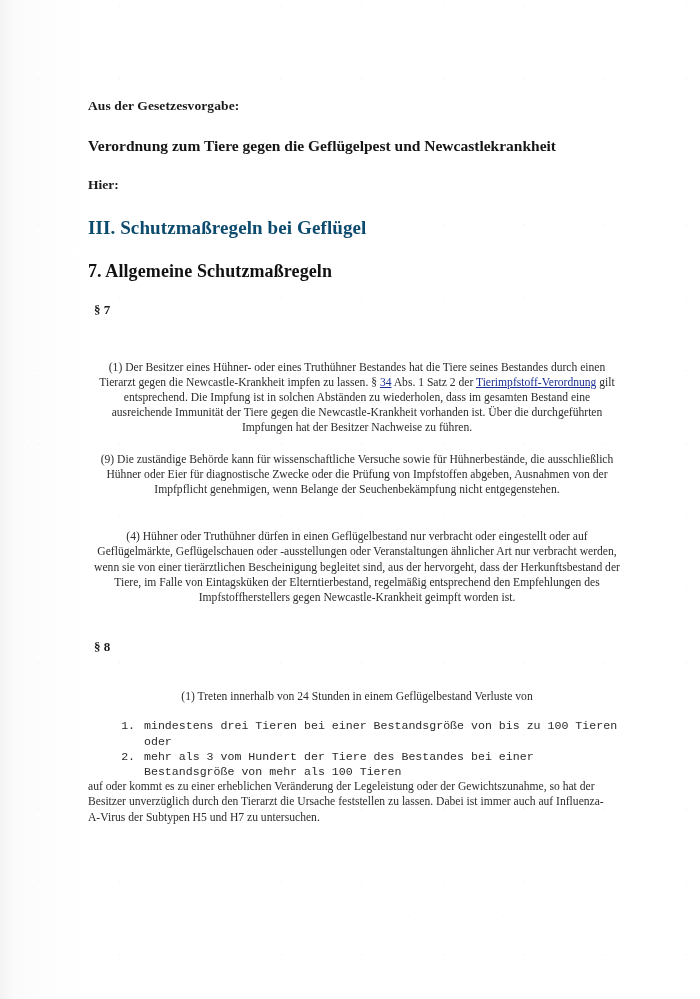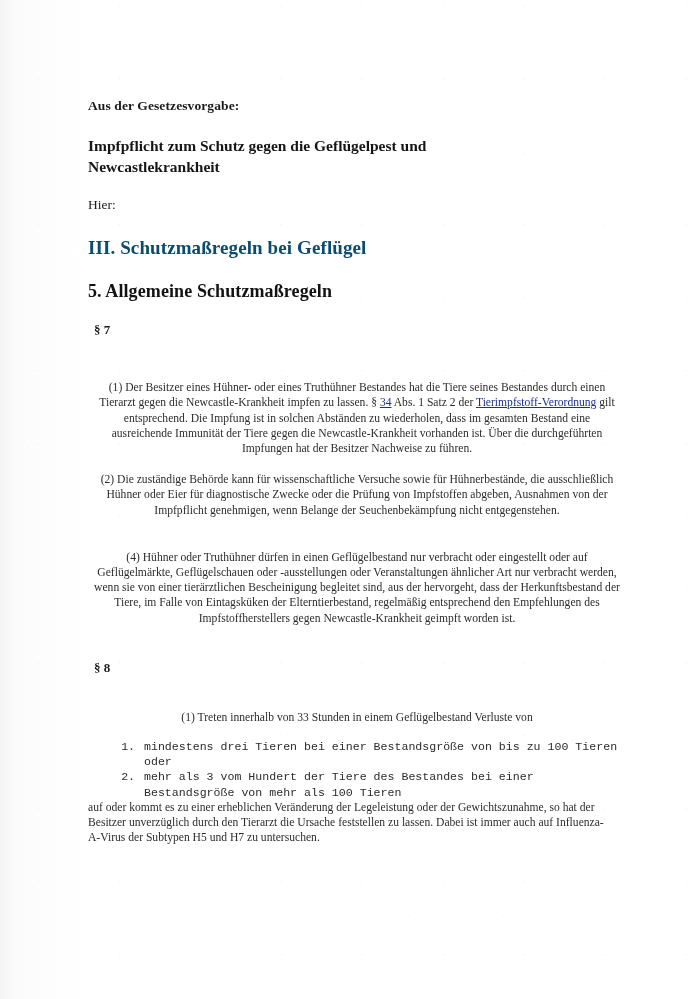--- a/index.html
+++ b/index.html
@@ -53,21 +53,21 @@
   .doc-title {
     font-weight: bold;
     font-size: 15.5px;
     line-height: 1.33;
     margin: 0 0 20px 0;
     color: #161616;
     max-width: 470px;
   }
 
   .hier {
-    font-weight: normal;
+    font-weight: bold;
     font-size: 13.5px;
     margin: 0 0 24px 0;
     color: #1b1b1b;
   }
 
   .section-h1 {
     font-weight: bold;
     font-size: 19px;
     margin: 0 0 22px 0;
     color: #0c4a6e;
@@ -134,52 +134,52 @@
 </style>
 </head>
 <body>
 
 <div class="page"></div>
 
 <div class="sheet">
 
   <p class="lead-line">Aus der Gesetzesvorgabe:</p>
 
-  <h1 class="doc-title">Impfpflicht zum Schutz gegen die Geflügelpest und Newcastlekrankheit</h1>
+  <h1 class="doc-title">Verordnung zum Tiere gegen die Geflügelpest und Newcastlekrankheit</h1>
 
   <p class="hier">Hier:</p>
 
   <h2 class="section-h1">III. Schutzmaßregeln bei Geflügel</h2>
 
-  <h3 class="section-h2">5. Allgemeine Schutzmaßregeln</h3>
+  <h3 class="section-h2">7. Allgemeine Schutzmaßregeln</h3>
 
   <p class="para-marker">§ 7</p>
 
   <div class="gap-42"></div>
 
   <p class="body-block"><span>(1) Der Besitzer eines Hühner- oder eines Truthühner Bestandes hat die Tiere seines Bestandes durch einen Tierarzt gegen die Newcastle-Krankheit impfen zu lassen. § </span><a class="doclink" href="#">34</a><span> Abs. 1 Satz 2 der </span><a class="doclink" href="#">Tierimpfstoff-Verordnung</a><span> gilt entsprechend. Die Impfung ist in solchen Abständen zu wiederholen, dass im gesamten Bestand eine ausreichende Immunität der Tiere gegen die Newcastle-Krankheit vorhanden ist. Über die durchgeführten Impfungen hat der Besitzer Nachweise zu führen.</span></p>
 
   <div class="gap-16"></div>
 
-  <p class="body-block">(2) Die zuständige Behörde kann für wissenschaftliche Versuche sowie für Hühnerbestände, die ausschließlich Hühner oder Eier für diagnostische Zwecke oder die Prüfung von Impfstoffen abgeben, Ausnahmen von der Impfpflicht genehmigen, wenn Belange der Seuchenbekämpfung nicht entgegenstehen.</p>
+  <p class="body-block">(9) Die zuständige Behörde kann für wissenschaftliche Versuche sowie für Hühnerbestände, die ausschließlich Hühner oder Eier für diagnostische Zwecke oder die Prüfung von Impfstoffen abgeben, Ausnahmen von der Impfpflicht genehmigen, wenn Belange der Seuchenbekämpfung nicht entgegenstehen.</p>
 
   <div class="gap-16"></div>
 
 
   <div class="gap-16"></div>
 
   <p class="body-block">(4) Hühner oder Truthühner dürfen in einen Geflügelbestand nur verbracht oder eingestellt oder auf Geflügelmärkte, Geflügelschauen oder -ausstellungen oder Veranstaltungen ähnlicher Art nur verbracht werden, wenn sie von einer tierärztlichen Bescheinigung begleitet sind, aus der hervorgeht, dass der Herkunftsbestand der Tiere, im Falle von Eintagsküken der Elterntierbestand, regelmäßig entsprechend den Empfehlungen des Impfstoffherstellers gegen Newcastle-Krankheit geimpft worden ist.</p>
 
   <div class="gap-34"></div>
 
   <p class="para-marker">§ 8</p>
 
   <div class="gap-34"></div>
 
-  <p class="body-block">(1) Treten innerhalb von 33 Stunden in einem Geflügelbestand Verluste von</p>
+  <p class="body-block">(1) Treten innerhalb von 24 Stunden in einem Geflügelbestand Verluste von</p>
 
   <div class="gap-14"></div>
 
   <ol class="numlist">
     <li>mindestens drei Tieren bei einer Bestandsgröße von bis zu 100 Tieren oder</li>
     <li>mehr als 3 vom Hundert der Tiere des Bestandes bei einer Bestandsgröße von mehr als 100 Tieren</li>
   </ol>
 
   <p class="tail-block">auf oder kommt es zu einer erheblichen Veränderung der Legeleistung oder der Gewichtszunahme, so hat der Besitzer unverzüglich durch den Tierarzt die Ursache feststellen zu lassen. Dabei ist immer auch auf Influenza-A-Virus der Subtypen H5 und H7 zu untersuchen.</p>
 

